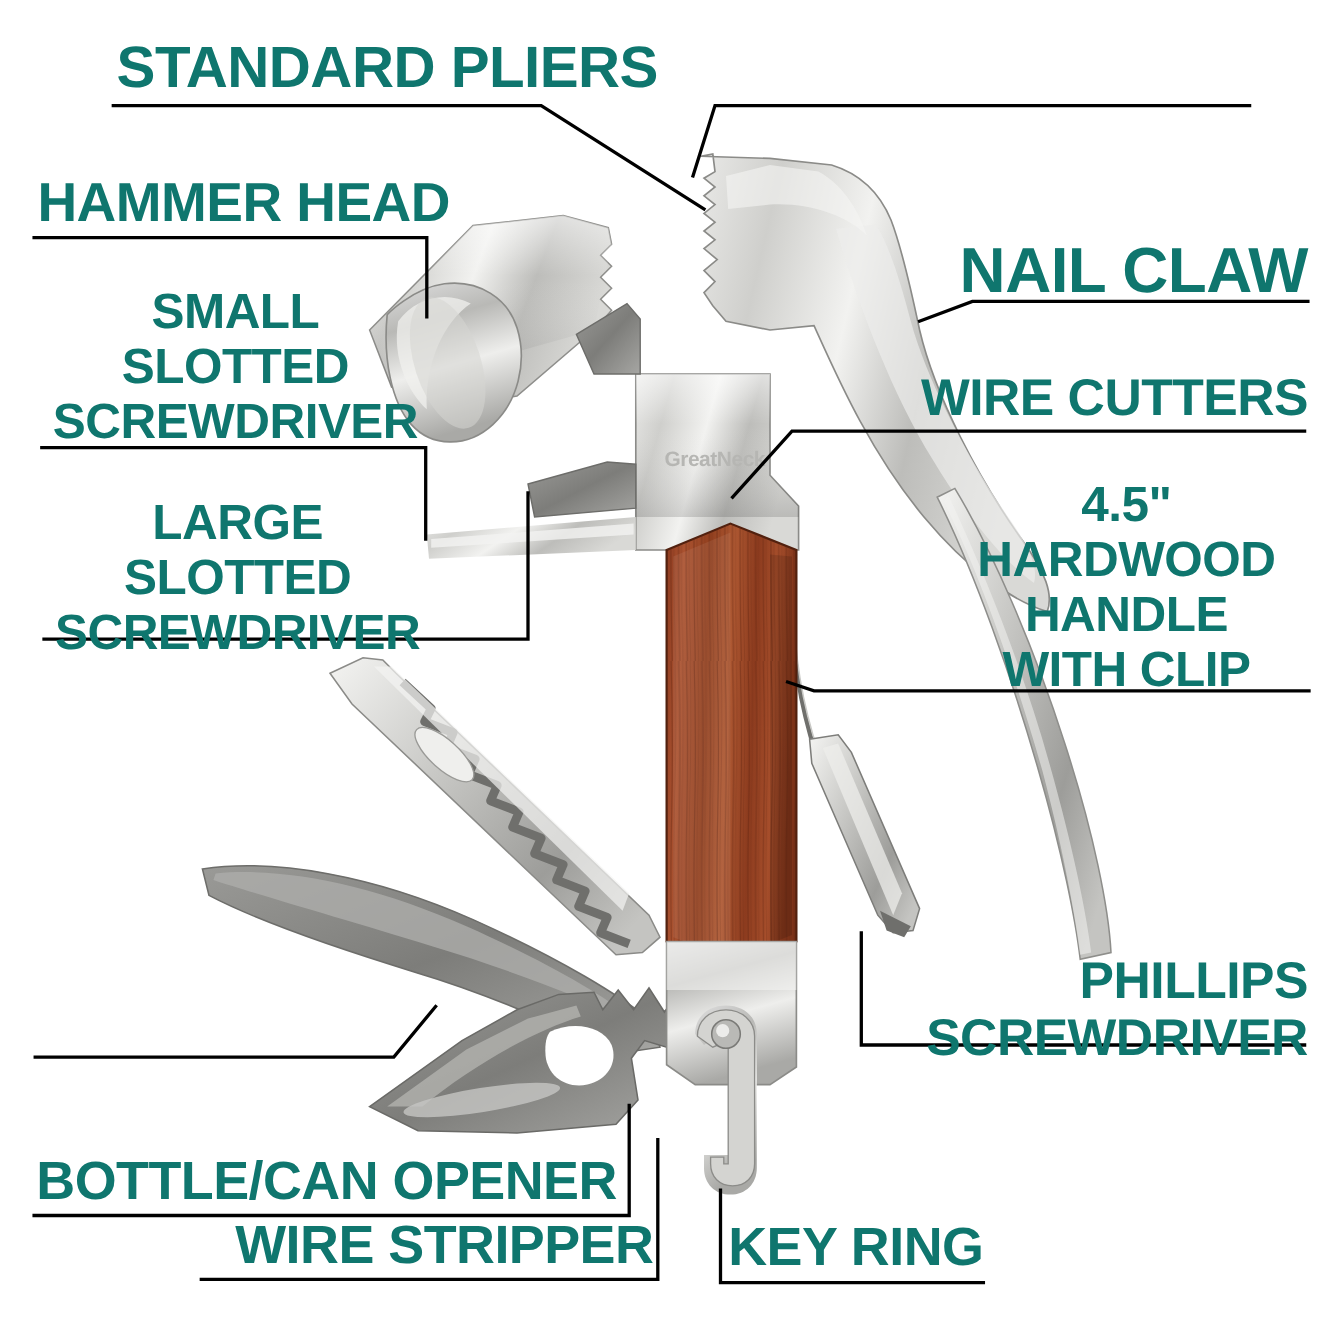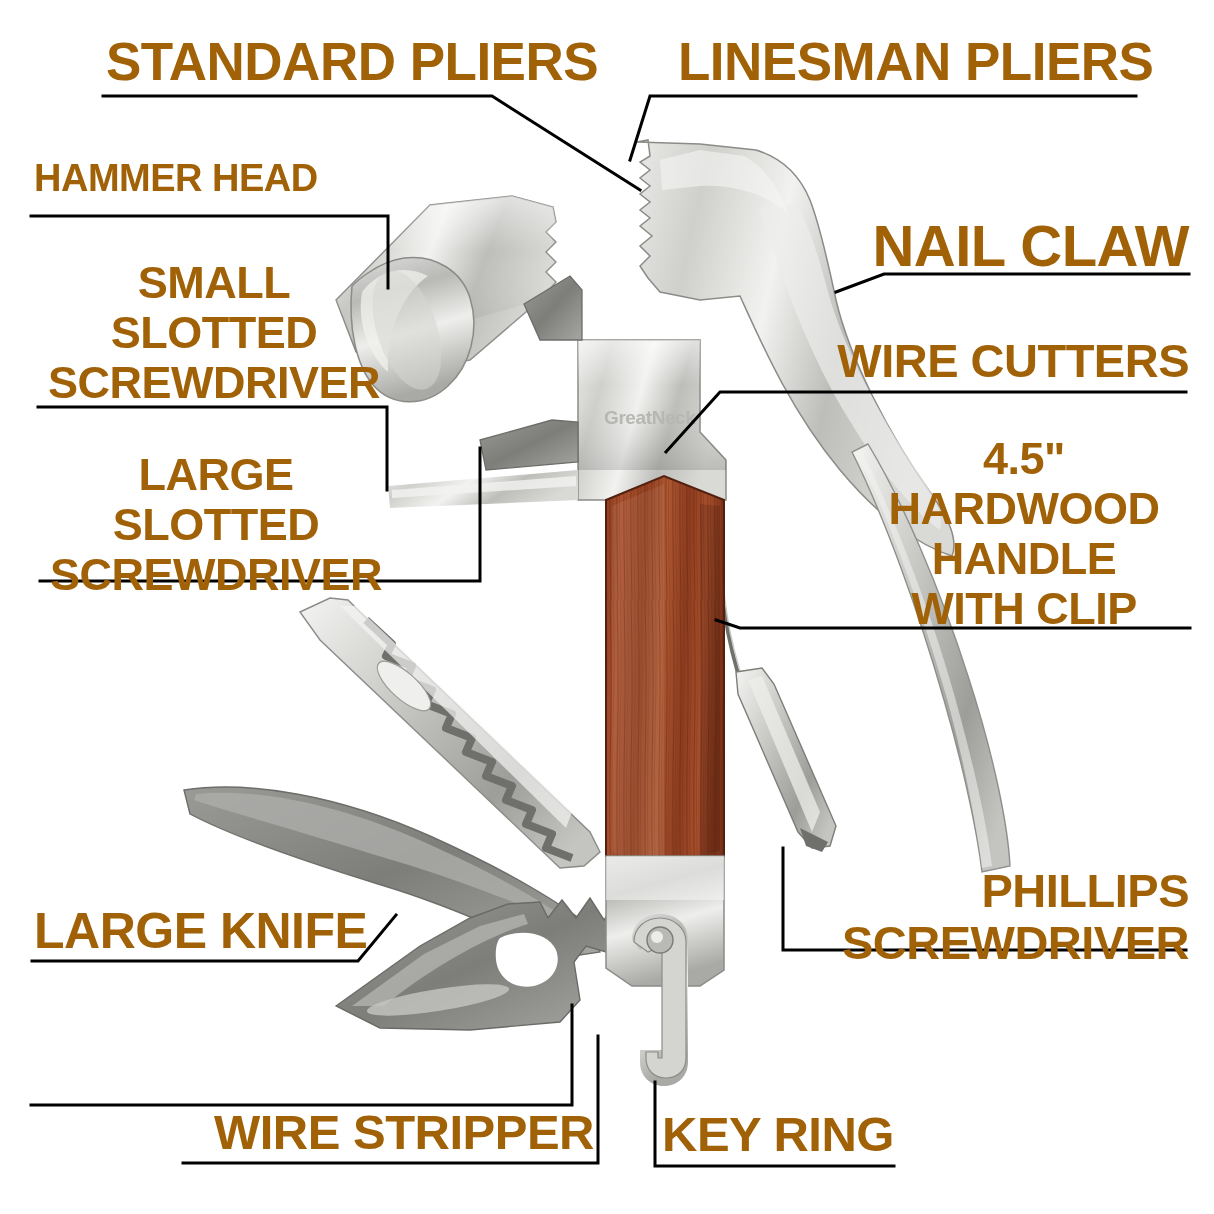--- a/index.html
+++ b/index.html
@@ -13,21 +13,21 @@
     height: 1214px;
     background: #ffffff;
     overflow: hidden;
     font-family: "Liberation Sans", "DejaVu Sans", sans-serif;
   }
 
   
   .callout {
     position: absolute;
     font-weight: bold;
-    color: #a16207;
+    color: #0f766e;
     line-height: 0.98;
     letter-spacing: -0.5px;
     white-space: pre-line;
     text-transform: uppercase;
     font-stretch: condensed;
     transform-origin: left top;
   }
   .callout.right  { text-align: right; }
   .callout.left   { text-align: left; }
   .callout.center { text-align: center; }
@@ -250,44 +250,43 @@
       <path d="M31,1105 L572,1105 L572,1005"></path>
 
       <path d="M183,1163 L598,1163 L598,1036"></path>
 
       <path d="M894,1166 L655,1166 L655,1082"></path>
     </g>
   </svg>
 
   <div class="callout left" style="left:106px; top:36px; font-size:53px;">STANDARD PLIERS</div>
 
-  <div class="callout left" style="left:678px; top:36px; font-size:53px;">LINESMAN PLIERS</div>
-
-  <div class="callout left" style="left:34px; top:160px; font-size:38px;">HAMMER HEAD</div>
+
+  <div class="callout left" style="left:34px; top:160px; font-size:50px;">HAMMER HEAD</div>
 
   <div class="callout right" style="right:25px; top:218px; font-size:58px;">NAIL CLAW</div>
 
   <div class="callout center" style="left:40px; top:258px; width:348px; font-size:45px; line-height:50px;text-align:center;">SMALL
 SLOTTED
 SCREWDRIVER</div>
 
   <div class="callout right" style="right:25px; top:338px; font-size:47px;margin-left:24px;">WIRE CUTTERS</div>
 
   <div class="callout center" style="left:42px; top:450px; width:348px; font-size:45px; line-height:50px;">LARGE
 SLOTTED
 SCREWDRIVER</div>
 
   <div class="callout center" style="right:25px; top:434px; width:330px; font-size:45px; line-height:50px;">4.5"
 HARDWOOD
 HANDLE
 WITH CLIP</div>
 
-  <div class="callout left" style="left:34px; top:907px; font-size:50px;">LARGE KNIFE</div>
 
   <div class="callout right" style="right:25px; top:853px; width:430px; font-size:47px; line-height:52px;margin-top:12px;">PHILLIPS
 SCREWDRIVER</div>
 
+  <div class="callout left" style="left:33px; top:1050px; font-size:49px;">BOTTLE/CAN OPENER</div>
 
   <div class="callout right" style="left:186px; top:1108px; width:408px; font-size:49px;">WIRE STRIPPER</div>
 
   <div class="callout left" style="left:662px; top:1110px; font-size:49px;">KEY RING</div>
 
 </div>
 
 </body></html>

